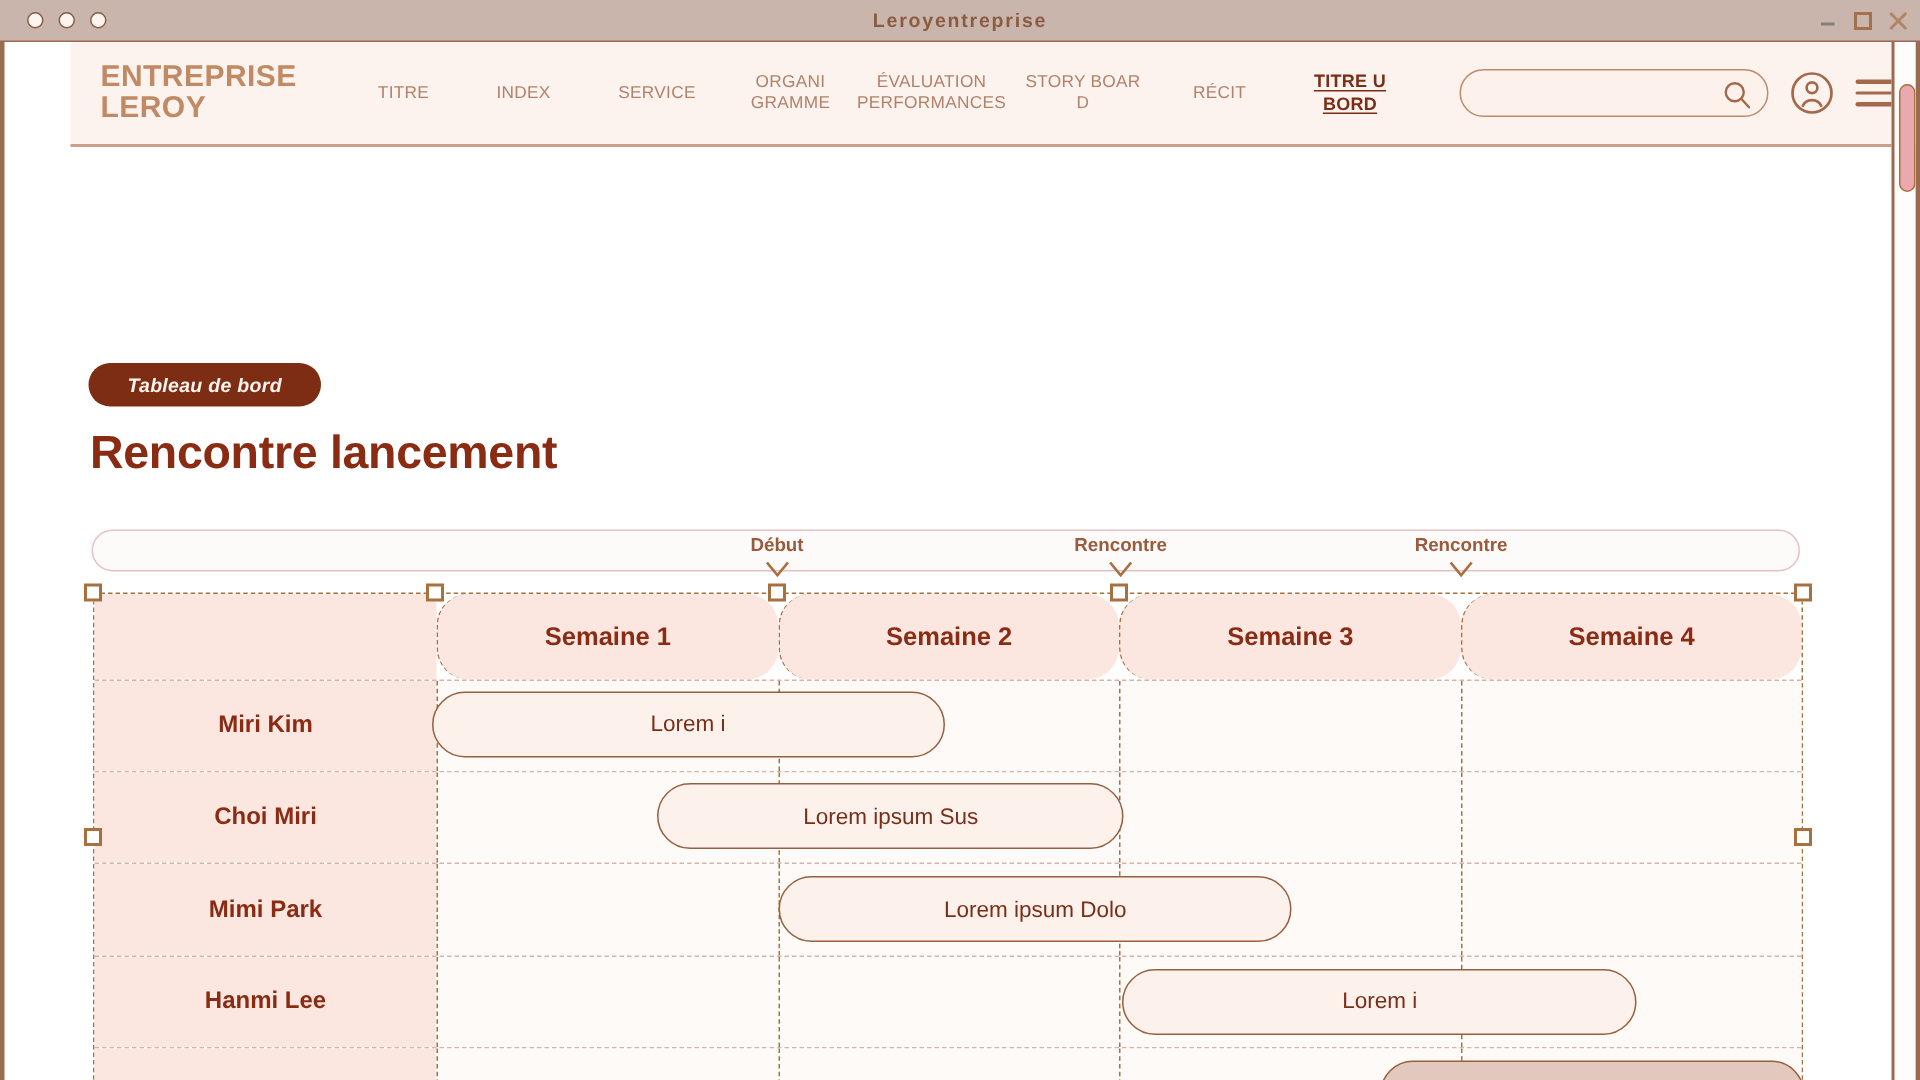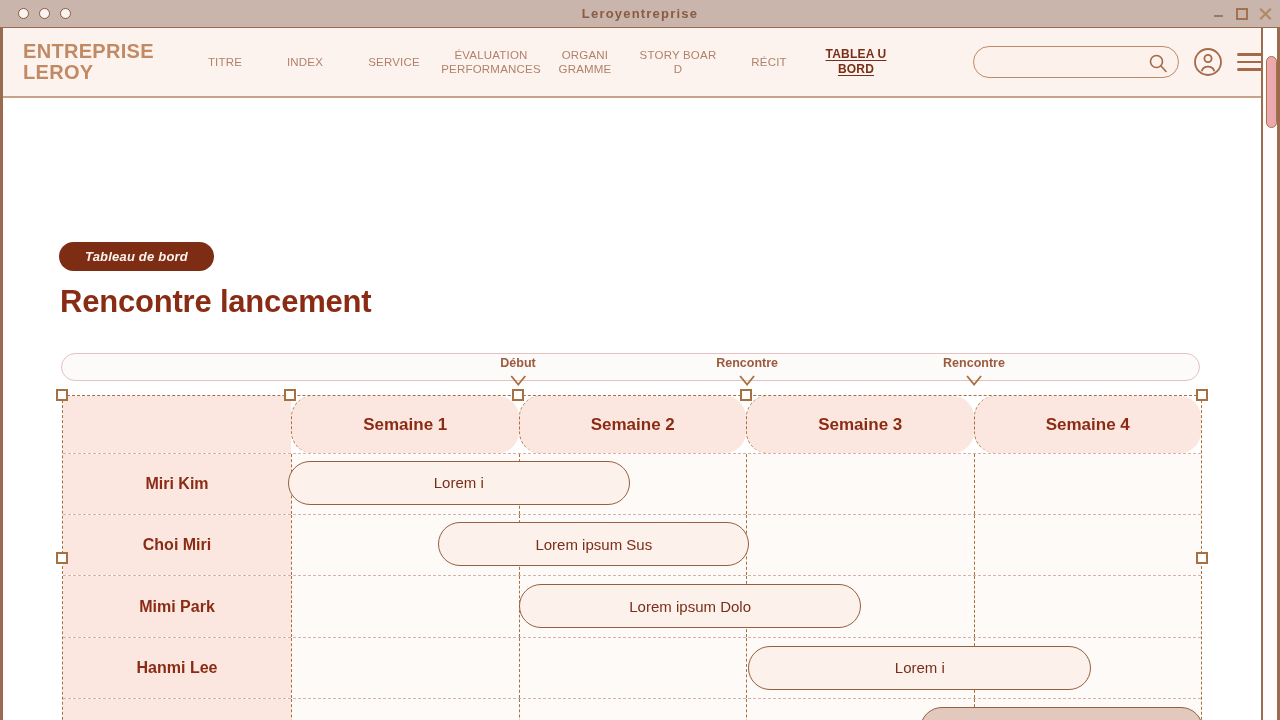--- a/index.html
+++ b/index.html
@@ -67,20 +67,21 @@
   }
 
   
   .navbar {
     height: 70px;
     background: #fdf3ee;
     border-bottom: 2px solid #c8a georgia;
     border-bottom: 2px solid #c9a08a;
     display: flex; align-items: center;
     padding: 0 14px 0 20px;
+    margin-left: 44px;
   }
   .brand {
     font-size: 20px; font-weight: bold; line-height: 1.05;
     color: #c08a64; letter-spacing: 0.3px;
     width: 165px; flex: none;
   }
   .navlinks {
     display: flex; align-items: center; flex: 1;
     height: 100%;
   }
@@ -237,25 +238,25 @@
     <div class="navbar">
       <div class="brand">
         <div>ENTREPRISE</div>
         <div>LEROY</div>
       </div>
 
       <div class="navlinks">
         <div class="navlink nl-titre">TITRE</div>
         <div class="navlink nl-index">INDEX</div>
         <div class="navlink nl-service">SERVICE</div>
+        <div class="navlink nl-orga">ORGANI GRAMME</div>
         <div class="navlink nl-eval">ÉVALUATION PERFORMANCES</div>
-        <div class="navlink nl-orga">ORGANI GRAMME</div>
         <div class="navlink nl-story">STORY BOAR D</div>
         <div class="navlink nl-recit">RÉCIT</div>
-        <div class="navlink nl-tdb">TABLEA U BORD</div>
+        <div class="navlink nl-tdb">TITRE U BORD</div>
       </div>
 
       <div class="nav-right">
         <div class="searchbox">
           <input type="text" placeholder="" style="">
           <span class="search-ico">
             <svg width="20" height="20" viewBox="0 0 20 20">
               <circle cx="8.5" cy="8.5" r="6" fill="none" stroke="#a3694a" stroke-width="1.6"></circle>
               <line x1="13" y1="13" x2="18" y2="18.5" stroke="#a3694a" stroke-width="1.6" stroke-linecap="round"></line>
             </svg>

